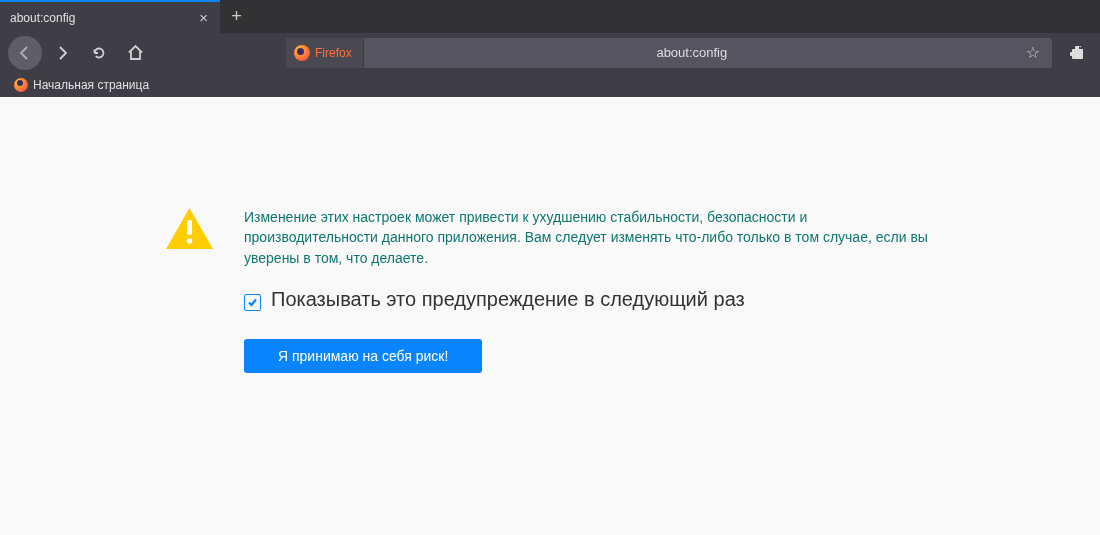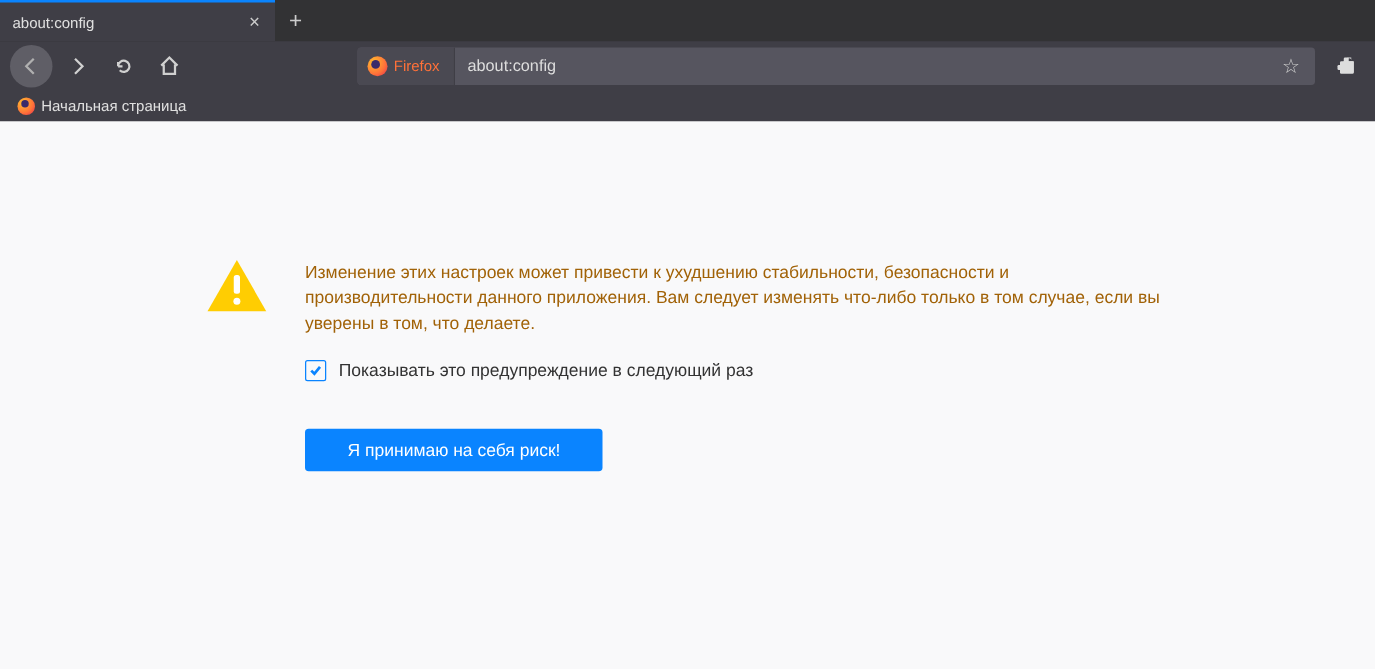--- a/index.html
+++ b/index.html
@@ -76,20 +76,21 @@
 
   .url-bar {
     flex: 1;
     height: 30px;
     background: #56555f;
     border-radius: 3px;
     margin-left: 130px;
     display: flex;
     align-items: center;
     padding-right: 6px;
+    text-align: center;
   }
   .url-firefox-badge {
     width: 78px;
     height: 30px;
     background: #4a4952;
     display: flex;
     align-items: center;
     gap: 5px;
     padding: 0 8px;
     border-top-left-radius: 3px;
@@ -178,29 +179,29 @@
   .warn-title {
     font-size: 30px;
     font-weight: 300;
     color: #333;
     margin-bottom: 28px;
     line-height: 1.2;
   }
   .warn-text {
     font-size: 14px;
     line-height: 1.45;
-    color: #a16207;
+    color: #0f766e;
     margin-bottom: 20px;
   }
   .warn-check {
     display: flex;
-    align-items: flex-start;
+    align-items: flex-end;
     gap: 10px;
-    font-size: 14px;
-    margin-bottom: 38px;
+    font-size: 20px;
+    margin-bottom: 28px;
     color: #333;
   }
   .checkbox {
     width: 17px;
     height: 17px;
     border: 1px solid #0a84ff;
     border-radius: 2px;
     display: flex;
     align-items: center;
     justify-content: center;

